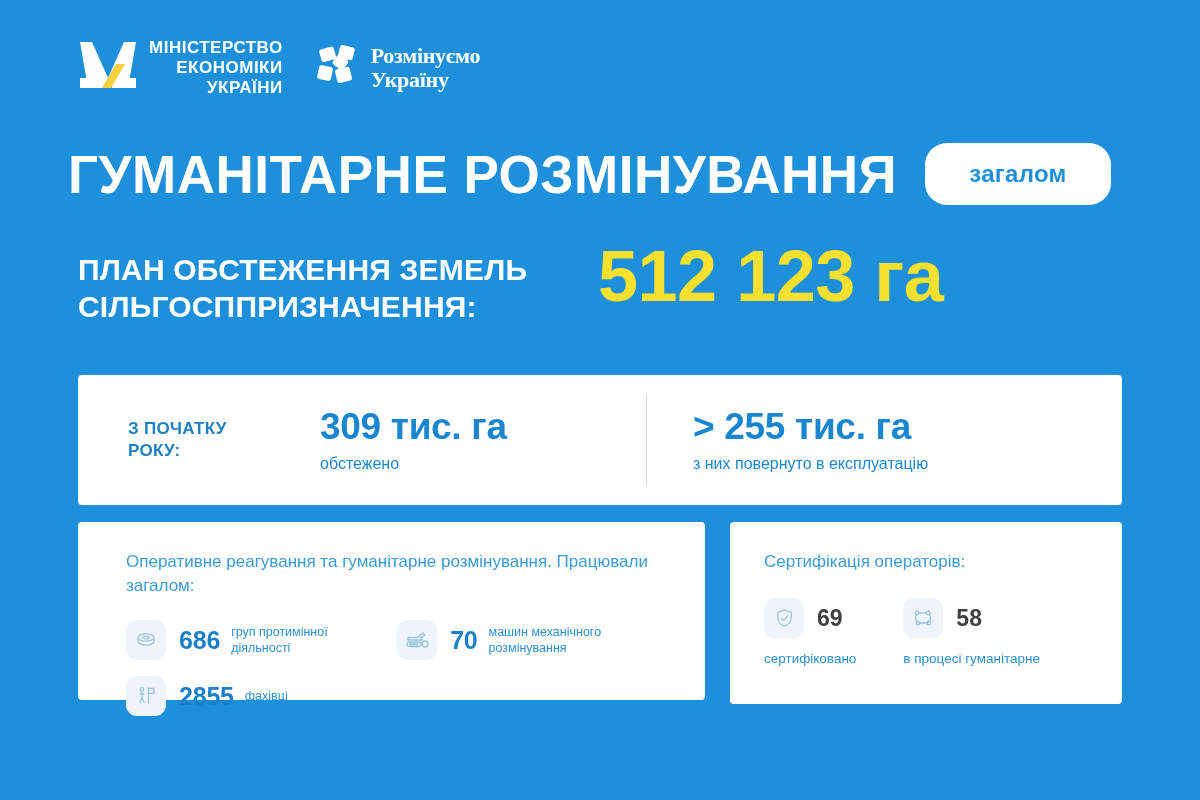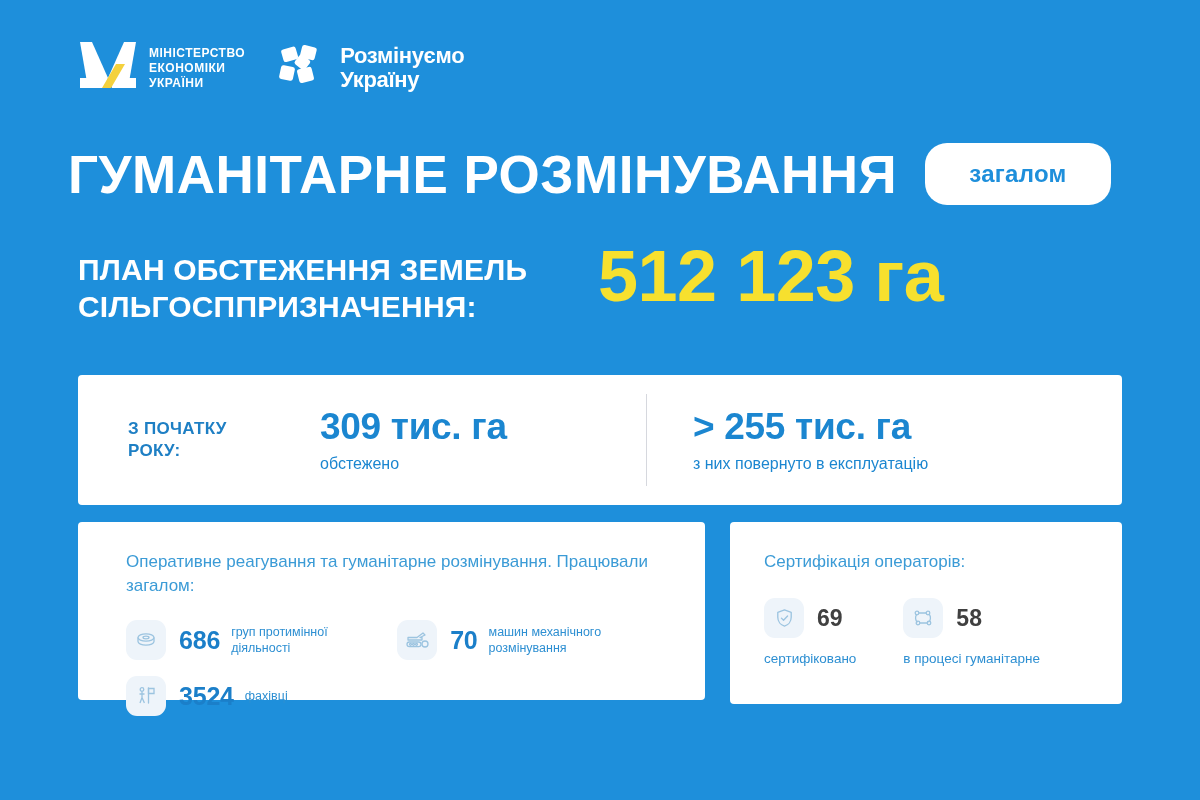--- a/index.html
+++ b/index.html
@@ -11,24 +11,24 @@
     overflow:hidden;
     position:relative;
   }
 
   
   #logo-bar { position:absolute; left:78px; top:38px; display:flex; align-items:center; gap:34px; }
 
   .logo-min { display:flex; align-items:center; gap:11px; }
   .logo-min-words { display:flex; flex-direction:column; gap:3px; }
   .logo-min-words span {
-    color:#ffffff; font-weight:bold; font-size:12px; letter-spacing:0.5px; line-height:1;
-  }
-
-  .logo-rzm { display:flex; gap:17px; }
+    color:#ffffff; font-weight:bold; font-size:17px; letter-spacing:0.5px; line-height:1;text-align:right;
+  }
+
+  .logo-rzm { display:flex; gap:10px;font-family:Liberation Serif, serif; }
   .logo-rzm-words { display:flex; flex-direction:column; gap:1px; }
   .logo-rzm-words span {
     color:#ffffff; font-weight:bold; font-size:22px; line-height:1.05; letter-spacing:-0.3px;
   }
 
   
   #title-row { position:absolute; left:68px; top:143px; width:1070px; display:flex; align-items:center; }
   #main-title {
     color:#ffffff; font-size:53px; font-weight:bold; letter-spacing:0.5px; line-height:1;
     white-space:nowrap;
@@ -198,21 +198,21 @@
     <div class="stat-line">
       <div class="stat-item">
         <span class="icon-box">
           <svg width="24" height="24" viewBox="0 0 24 24" fill="none" stroke="#9cc4e0" stroke-width="1.3">
             <circle cx="8" cy="5.5" r="1.8"></circle>
             <path d="M8 7.5v6M5.5 10h5M6 19l2-5.5 2.4 5.5"></path>
             <path d="M14.5 4v15" stroke-linecap="round"></path>
             <path d="M14.5 4.5h5.5v5h-5.5z"></path>
           </svg>
         </span>
-        <span class="stat-num">3524</span>
+        <span class="stat-num">2855</span>
         <span class="stat-txt" style="max-width:180px;">фахівці</span>
       </div>
     </div>
 
   </div>
 </div>
 
 <div class="card" id="card-cert">
   <div class="card-head">Сертифікація операторів:</div>
 

